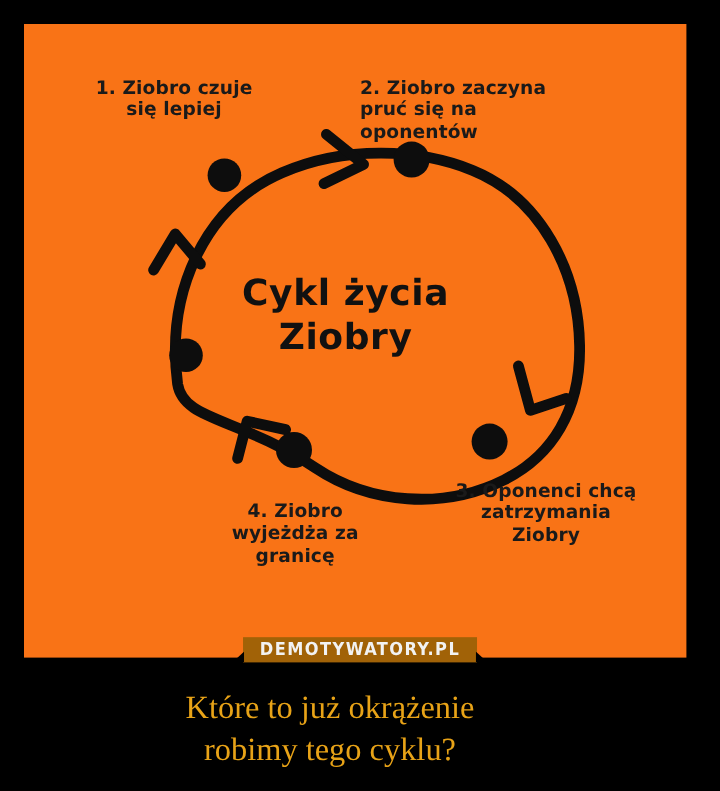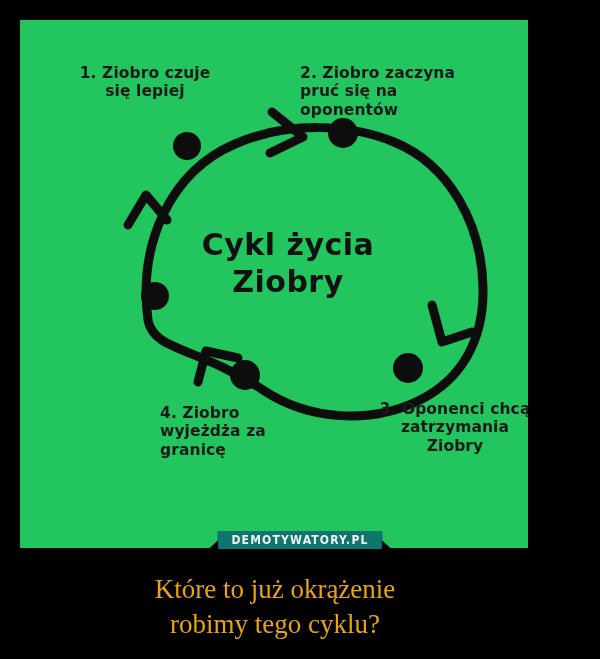--- a/index.html
+++ b/index.html
@@ -22,23 +22,23 @@
     height: 659px;
     background: #000000;
     box-sizing: border-box;
   }
 
   
   #image-panel {
     position: absolute;
     left: 20px;
     top: 20px;
-    width: 508px;
+    width: 552px;
     height: 528px;
-    background: #22c55e;
+    background: #f97316;
     overflow: hidden;
   }
 
   
   #cycle-diagram {
     position: absolute;
     left: 0;
     top: 0;
     width: 560px;
     height: 528px;
@@ -51,21 +51,21 @@
     font-family: "DejaVu Sans", sans-serif;
     font-weight: bold;
     font-size: 15.5px;
     line-height: 1.18;
     letter-spacing: 0.1px;
     white-space: pre-line;
   }
   #label-1 { left: 30px;  top: 44px;  width: 190px; text-align: center; }
   #label-2 { left: 280px; top: 44px;  width: 210px; text-align: left; }
   #label-3 { left: 340px; top: 380px; width: 190px; text-align: center; }
-  #label-4 { left: 140px; top: 384px; width: 172px; text-align: left; }
+  #label-4 { left: 140px; top: 397px; width: 172px; text-align: center; }
   #label-5 { left: 8px;   top: 296px; width: 160px; text-align: center; }
 
   
   #cycle-title {
     position: absolute;
     left: 118px;
     top: 207px;
     width: 300px;
     text-align: center;
     color: #111111;
@@ -76,25 +76,25 @@
     letter-spacing: 0.5px;
     white-space: pre-line;
   }
 
   
   #watermark-tab {
     position: absolute;
     left: 50%;
     transform: translateX(-50%);
     top: 531px;
-    background: #0f766e;
+    background: #a16207;
     color: #f2f2f2;
     font-family: "DejaVu Sans Condensed", "Liberation Sans Narrow", "Liberation Sans", sans-serif;
     font-weight: bold;
-    font-size: 12px;
+    font-size: 15px;
     letter-spacing: 1.2px;
     padding: 3px 14px 3px 14px;
     line-height: 1;
     z-index: 5;
   }
   #watermark-tab::before,
   #watermark-tab::after {
     content: "";
     position: absolute;
     bottom: 0;

